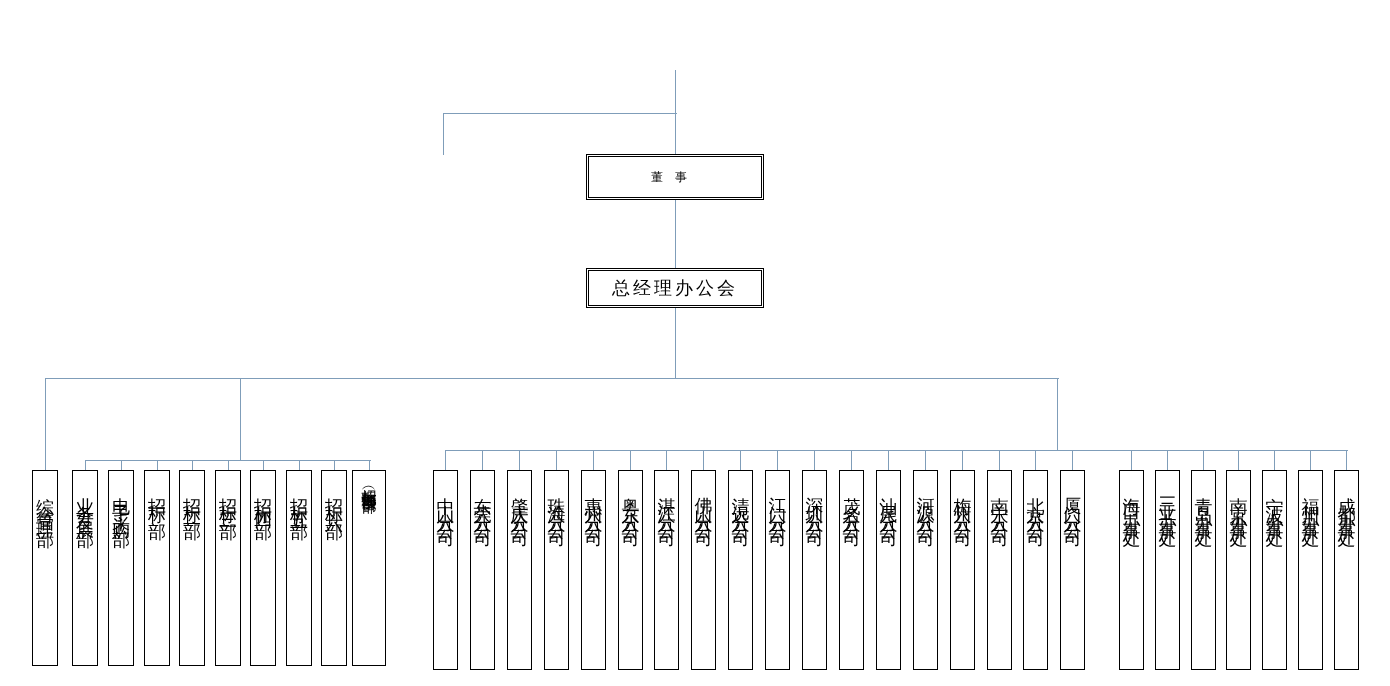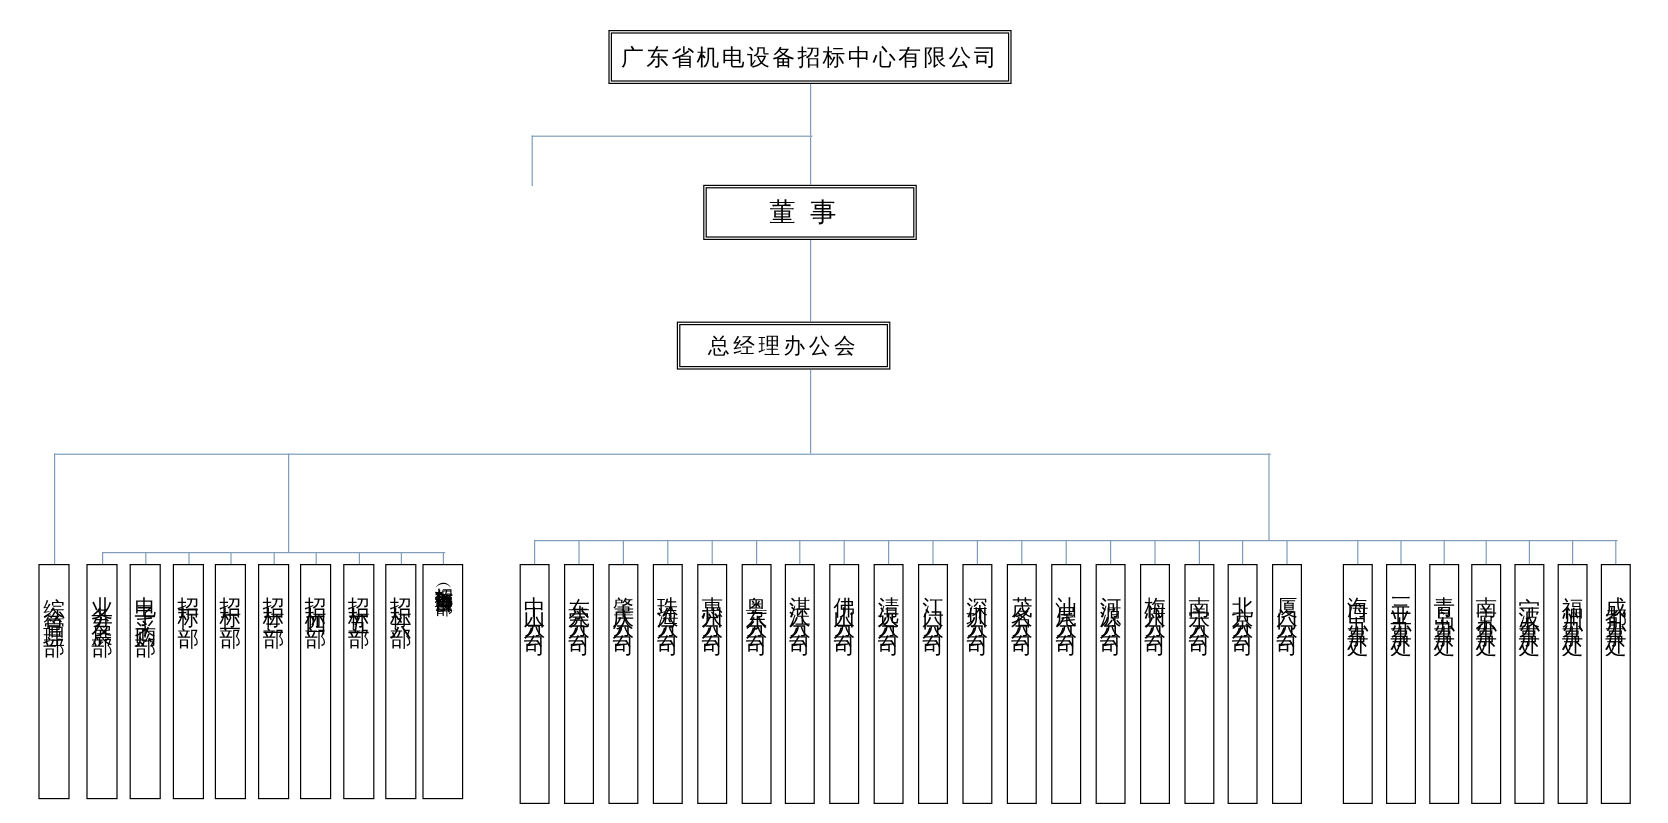--- a/index.html
+++ b/index.html
@@ -23,22 +23,22 @@
     outline: 1px solid #000000;
     outline-offset: -3px;
     display: flex;
     align-items: center;
     justify-content: center;
     white-space: nowrap;
     z-index: 2;
   }
   #box-root  { left: 507px; top: 25px;  width: 336px; height: 45px; font-size: 19px; letter-spacing: 2px; }
   #box-party { left: 361px; top: 155px; width: 164px; height: 42px; font-size: 18px; letter-spacing: 4px; }
-  #box-board { left: 586px; top: 154px; width: 178px; height: 46px; font-size: 22px; letter-spacing: 12px; }
-  #box-gm    { left: 564px; top: 268px; width: 178px; height: 40px; font-size: 18px; letter-spacing: 3px; }
+  #box-board { left: 586px; top: 154px; width: 178px; height: 46px; font-size: 12px; letter-spacing: 12px; }
+  #box-gm    { left: 586px; top: 268px; width: 178px; height: 40px; font-size: 18px; letter-spacing: 3px; }
 
   
   .vbox {
     position: absolute;
     background: #ffffff;
     border: 1px solid #000000;
     writing-mode: vertical-rl;
     text-orientation: mixed;
     font-size: 18px;
     letter-spacing: 8px;
@@ -136,19 +136,18 @@
       <div class="vbox" style="left: 1059.5px; top: 470px; width: 25px; height: 200px; line-height: 23px; font-size: 18px; letter-spacing: 8px; padding-top: 12px;">厦门分公司</div>
       <div class="vbox" style="left: 1118.5px; top: 470px; width: 25px; height: 200px; line-height: 23px; font-size: 18px; letter-spacing: 8px; padding-top: 12px;">海口办事处</div>
       <div class="vbox" style="left: 1154.5px; top: 470px; width: 25px; height: 200px; line-height: 23px; font-size: 18px; letter-spacing: 8px; padding-top: 12px;">三亚办事处</div>
       <div class="vbox" style="left: 1190.5px; top: 470px; width: 25px; height: 200px; line-height: 23px; font-size: 18px; letter-spacing: 8px; padding-top: 12px;">青岛办事处</div>
       <div class="vbox" style="left: 1225.5px; top: 470px; width: 25px; height: 200px; line-height: 23px; font-size: 18px; letter-spacing: 8px; padding-top: 12px;">南京办事处</div>
       <div class="vbox" style="left: 1261.5px; top: 470px; width: 25px; height: 200px; line-height: 23px; font-size: 18px; letter-spacing: 8px; padding-top: 12px;">宁波办事处</div>
       <div class="vbox" style="left: 1297.5px; top: 470px; width: 25px; height: 200px; line-height: 23px; font-size: 18px; letter-spacing: 8px; padding-top: 12px;">福州办事处</div>
       <div class="vbox" style="left: 1333.5px; top: 470px; width: 25px; height: 200px; line-height: 23px; font-size: 18px; letter-spacing: 8px; padding-top: 12px;">成都办事处</div>
     </div>
 
-  <div class="hboxd" id="box-root">广东省机电设备招标中心有限公司</div>
 
 
   <div class="hboxd" id="box-board">董事</div>
 
   <div class="hboxd" id="box-gm">总经理办公会</div>
 </div>
 
 </body></html>

